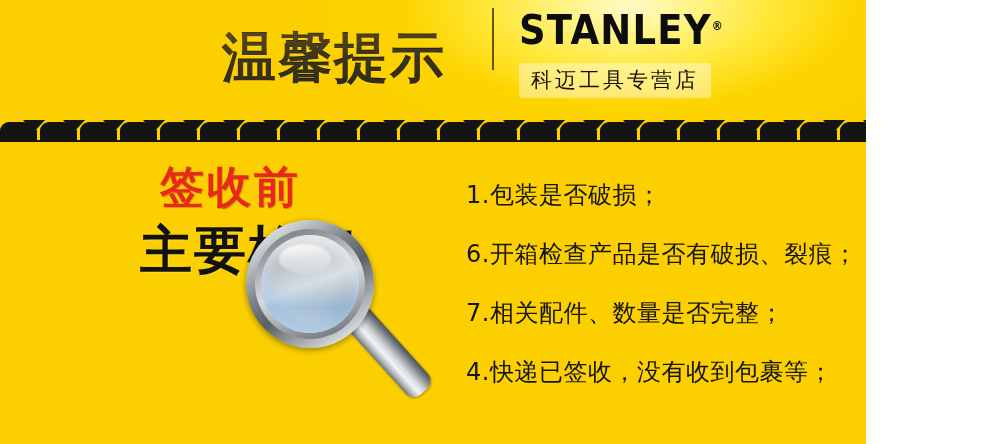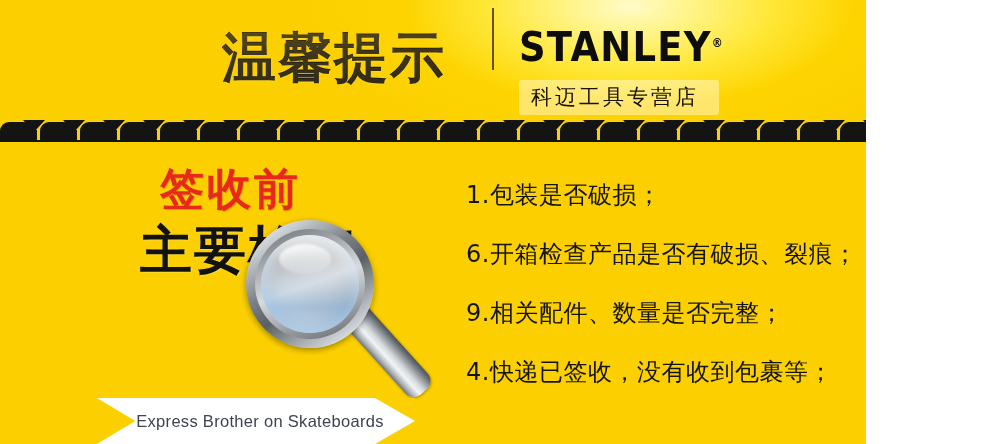--- a/index.html
+++ b/index.html
@@ -53,21 +53,21 @@
   }
   .divider {
     position: absolute;
     left: 270px; top: 8px;
     width: 2px; height: 62px;
     background: #4a3c08;
     opacity: .85;
   }
   .brand-block {
     position: absolute;
-    left: 297px; top: 20px;
+    left: 297px; top: 3px;
     width: 215px;
   }
   .brand-name {
     position: relative;
     font-family: "DejaVu Sans", "Liberation Sans", sans-serif;
     font-size: 37px;
     font-weight: 700;
     letter-spacing: 1.2px;
     color: #0d0d0d;
     line-height: 44px;
@@ -78,21 +78,21 @@
   .brand-reg {
     font-size: 11px;
     vertical-align: super;
     font-weight: 700;
     letter-spacing: 0;
   }
   .brand-sub {
     position: relative;
     margin-top: 12px;
     display: inline-block;
-    padding: 3px 20px 4px 12px;
+    padding: 3px 12px 4px 12px;
     font-family: "DejaVu Sans", "Liberation Sans", sans-serif;
     font-size: 21px;
     letter-spacing: 3px;
     color: #171107;
     background: rgba(255,255,255,0.42);
     border-radius: 3px;
     white-space: nowrap;
   }
 
   
@@ -146,21 +146,21 @@
 
   
   .headline-block {
     position: absolute;
     left: 140px; top: 22px;
     width: 300px; height: 170px;
   }
   .hl-red {
     position: absolute;
     left: 20px; top: 0;
-    font-family: Liberation Serif, serif;
+    font-family: Liberation Mono, monospace;
     font-size: 44px;
     font-weight: 700;
     letter-spacing: 3px;
     color: #e8281a;
     line-height: 52px;
     white-space: nowrap;
     text-shadow: 1px 1px 0 rgba(120,20,10,0.25);
   }
   .hl-black {
     position: absolute;
@@ -443,24 +443,20 @@
           <div class="mag-lens">
             <div class="mag-glint"></div>
           </div>
         </div>
       </div>
     </div>
 
     <div class="list-block">
       <div class="list-item">1.包装是否破损；</div>
       <div class="list-item">6.开箱检查产品是否有破损、裂痕；</div>
-      <div class="list-item">9.相关配件、数量是否完整；</div>
+      <div class="list-item">7.相关配件、数量是否完整；</div>
       <div class="list-item">4.快递已签收，没有收到包裹等；</div>
     </div>
 
   </div>
 
-  <div class="ribbon">
-    <span class="ribbon-text">Express Brother on Skateboards</span>
-    <div class="ribbon-notch-right"></div>
-  </div>
 
 </div>
 
 </body></html>

